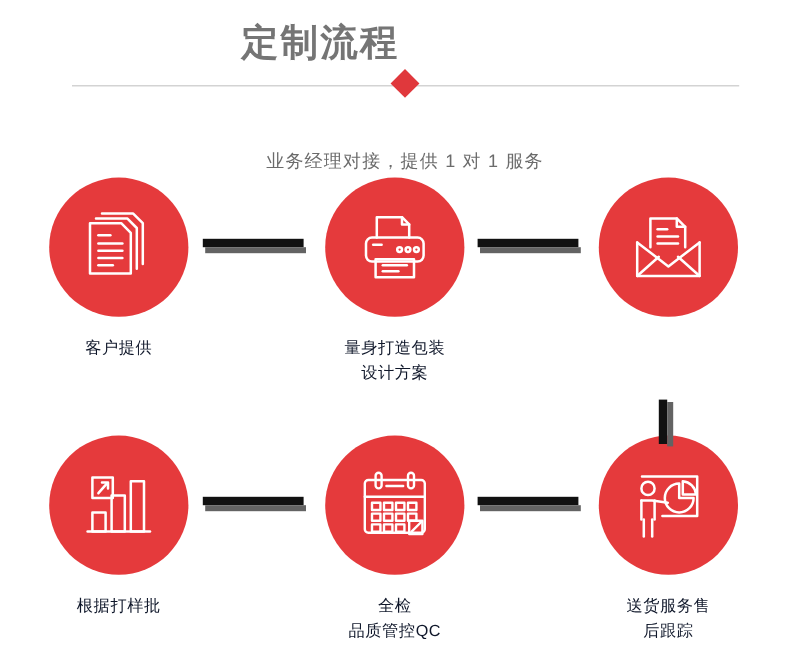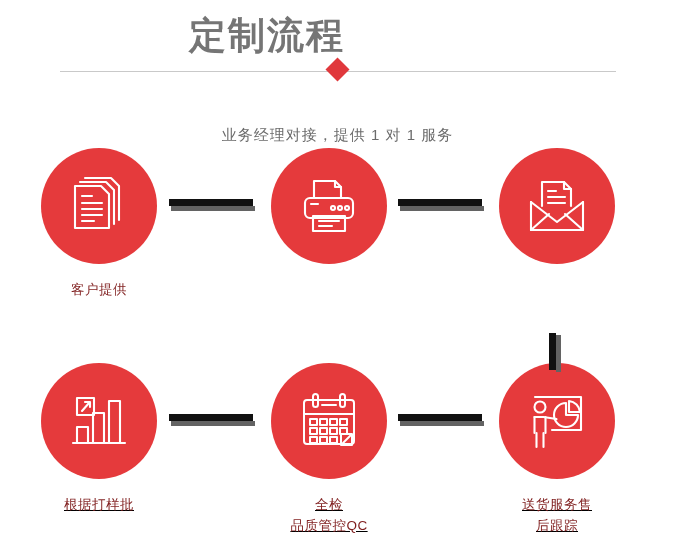--- a/index.html
+++ b/index.html
@@ -22,21 +22,21 @@
     top: 0;
     width: 675px;
     height: 130px;
   }
   .page-title {
     position: absolute;
     left: 0;
     top: 16px;
     width: 534px;
     text-align: center;
-    font-size: 37px;
+    font-size: 31px;
     font-weight: bold;
     color: #757575;
     letter-spacing: 2px;
     line-height: 40px;
   }
   .rule-wrap {
     position: absolute;
     left: 60px;
     top: 71px;
     width: 556px;
@@ -82,40 +82,40 @@
   }
   .step {
     position: absolute;
     width: 180px;
     text-align: center;
   }
   .step-col-1 { left: 9px; }
   .step-col-2 { left: 239px; }
   .step-col-3 { left: 467px; }
   .step-row-1 { top: 0px; }
-  .step-row-2 { top: 215px; text-decoration: underline; }
+  .step-row-2 { top: 215px; }
 
   .circle {
     width: 116px;
     height: 116px;
     border-radius: 50%;
     background: #e53a3c;
     margin: 0 auto;
     display: flex;
     align-items: center;
     justify-content: center;
   }
   .circle svg {
     display: block;
   }
 
   .step-label {
     margin-top: 15px;
     font-size: 13.5px;
-    color: #7f1d1d;
+    color: #0f172a;
     line-height: 21px;
     letter-spacing: 0.5px;
     text-align: center;
   }
   .step-label span {
     display: block;
   }
 
   
   .conn-h {
@@ -213,20 +213,24 @@
           <rect x="8" y="24" width="48" height="20" rx="5"></rect>
           <path d="M14 30 h7"></path>
           <circle cx="36" cy="34" r="2"></circle>
           <circle cx="43" cy="34" r="2"></circle>
           <circle cx="50" cy="34" r="2"></circle>
           <path d="M16 42 h32 v15 H16 Z"></path>
           <path d="M22 47 h20"></path>
           <path d="M22 52 h13"></path>
         </svg>
       </span>
+    </div>
+    <div class="step-label">
+      <span>量身打造包装</span>
+      <span>设计方案</span>
     </div>
   </div>
 
   <div class="step step-col-3 step-row-1">
     <div class="circle">
       <span>
         <svg width="64" height="64" viewBox="0 0 64 64" fill="none" stroke="#ffffff" stroke-width="2.1" stroke-linejoin="round" stroke-linecap="round">
           <path d="M17 32 V8 h22 l7 7 v17"></path>
           <path d="M39 8 v7 h7"></path>
           <path d="M23 17 h8"></path>

